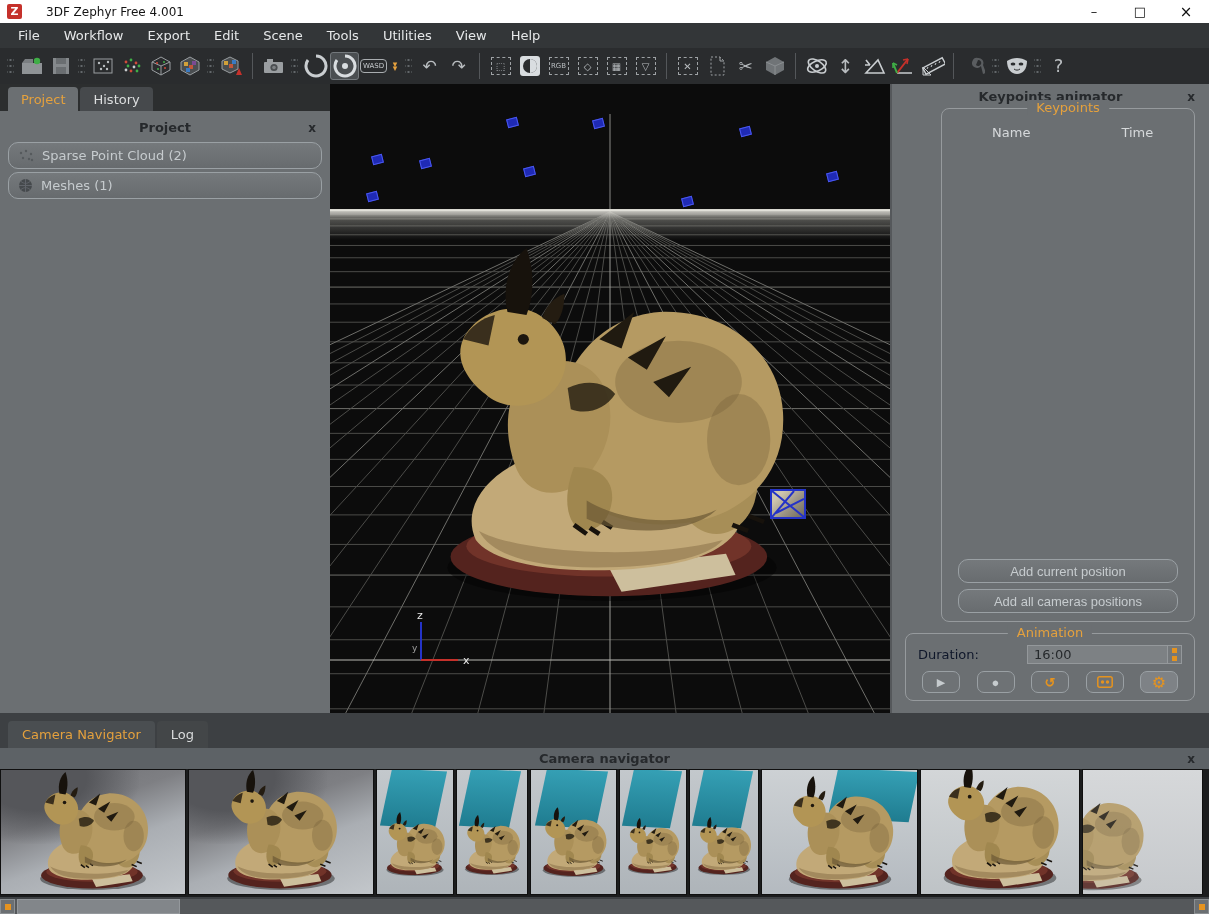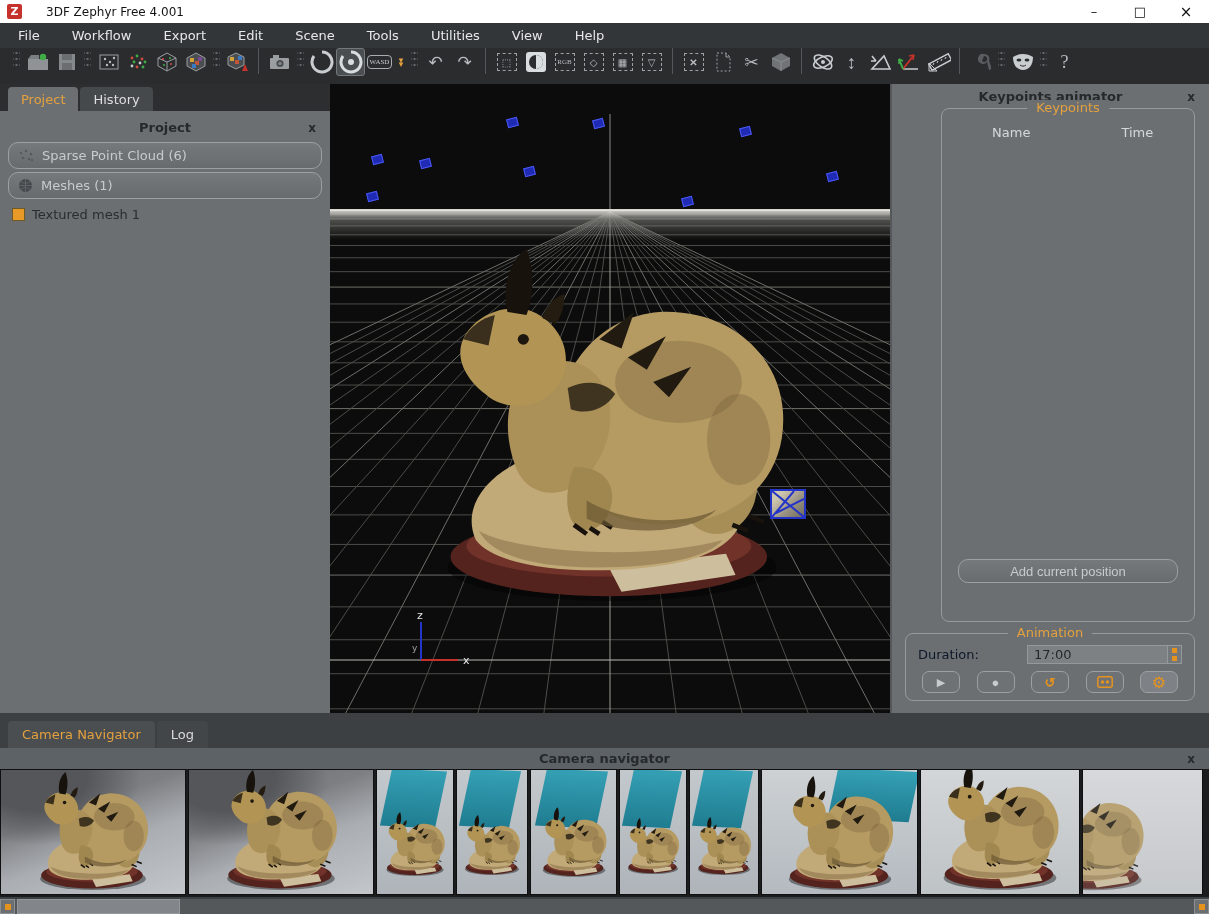--- a/index.html
+++ b/index.html
@@ -11,25 +11,25 @@
   
   .titlebar{left:0;top:0;width:1209px;height:23px;background:#ffffff;display:flex;align-items:center;}
   .app-logo{width:15px;height:15px;margin-left:7px;background:#c5312b;color:#fff;font-weight:bold;
             font-size:11px;display:flex;align-items:center;justify-content:center;border-radius:2px;}
   .app-title{margin-left:24px;font-size:12px;color:#141414;}
   .winbtns{margin-left:auto;display:flex;height:100%;}
   .winbtn{width:46px;height:100%;display:flex;align-items:center;justify-content:center;
           color:#111;font-size:13px;}
 
   
-  .menubar{left:0;top:23px;width:1209px;height:25px;background:#333638;display:flex;align-items:center;padding-left:6px;box-sizing:border-box;gap:8px;}
+  .menubar{left:0;top:23px;width:1209px;height:25px;background:#333638;display:flex;align-items:center;padding-left:6px;box-sizing:border-box;}
   .menu-item{padding:0 12px;font-size:13px;color:#e6e8e9;height:100%;display:flex;align-items:center;}
 
   
-  .toolbar{left:0;top:48px;width:1209px;height:36px;background:#2a2c2e;display:flex;padding:0 10px;box-sizing:border-box;font-family:Liberation Serif, serif;}
+  .toolbar{left:0;top:48px;width:1209px;height:36px;background:#2a2c2e;display:flex;align-items:center;padding:0 4px;box-sizing:border-box;}
   .tbi{width:29px;height:28px;display:flex;align-items:center;justify-content:center;color:#b9bdc0;flex:none;}
   .tbi svg{display:block;}
   .tbi.active{background:#4a4e51;border:1px solid #73787c;border-radius:3px;box-sizing:border-box;}
   .tbi.disabled{opacity:.5;}
   .tbsep{flex:none;width:7px;height:22px;margin:0 3px;
          background-image:radial-gradient(circle,#63676b 1.1px,transparent 1.3px);
          background-size:4px 6px;background-position:center;}
   .tbdiv{flex:none;width:1px;height:26px;background:#54575a;margin:0 6px;}
   .glyph{font-size:17px;line-height:1;color:#b9bdc0;}
   .wasd-badge{border:1px solid #a9adb0;border-radius:4px;font-size:7px;padding:2px 2px;color:#c7cbce;letter-spacing:0;}
@@ -416,32 +416,28 @@
         <svg width="16" height="13">
             <g fill="#565a5d">
               <circle cx="3" cy="4" r="1.2"></circle>
               <circle cx="8" cy="2" r="1.2"></circle>
               <circle cx="13" cy="5" r="1.2"></circle>
               <circle cx="5" cy="9" r="1.2"></circle>
               <circle cx="11" cy="10" r="1.2"></circle>
               <circle cx="14" cy="11" r="1.2"></circle>
             </g>
           </svg>
-        <span>Sparse Point Cloud (6)</span>
+        <span>Sparse Point Cloud (2)</span>
       </div>
       <div class="lp-item">
         <svg width="15" height="15">
             <circle cx="7.5" cy="7.5" r="6.5" fill="#45494c"></circle>
             <path d="M1,7.5 h13 M7.5,1 v13 M3,3.5 c3,2.5 6,2.5 9,0 M3,11.5 c3,-2.5 6,-2.5 9,0" stroke="#60646a" fill="none"></path>
           </svg>
         <span>Meshes (1)</span>
-      </div>
-      <div class="lp-subitem">
-        <span class="swatch"></span>
-        <span>Textured mesh 1</span>
       </div>
     </div>
   </div>
 
   <div class="viewport" id="vp">
     <svg id="grid-svg" width="560" height="629">
         <line x1="280" y1="30" x2="280" y2="128" stroke="#8a8a86" stroke-width="1"></line>
         <line x1="0" y1="130.1" x2="560" y2="130.1" stroke="#4c4c49" stroke-width="1"></line>
         <line x1="0" y1="134.9181645450476" x2="560" y2="134.9181645450476" stroke="#6e6e6a" stroke-width="1"></line>
         <line x1="0" y1="141.89529760690925" x2="560" y2="141.89529760690925" stroke="#4c4c49" stroke-width="1"></line>
@@ -537,27 +533,28 @@
       <span class="panel-close bold-x">x</span>
     </div>
     <div class="groupbox kp-box">
       <span class="legend">Keypoints</span>
       <div class="kp-cols">
         <span class="kp-col-name">Name</span>
         <span class="kp-col-time">Time</span>
       </div>
       <div style="height:400px"></div>
       <button class="kp-btn" style="top:450px">Add current position</button>
+      <button class="kp-btn" style="top:480px">Add all cameras positions</button>
     </div>
     <div class="groupbox anim-box">
       <span class="legend">Animation</span>
       <div class="anim-row1">
         <span class="duration-label">Duration:</span>
         <div class="duration-field">
-          <span class="duration-value">17:00</span>
+          <span class="duration-value">16:00</span>
           <span class="spinner">
             <span class="spin-sq"></span>
             <span class="spin-sq"></span>
           </span>
         </div>
       </div>
       <div class="anim-row2">
         <button class="pb-btn">
             <span style="font-size:11px">▶</span>
           </button>

